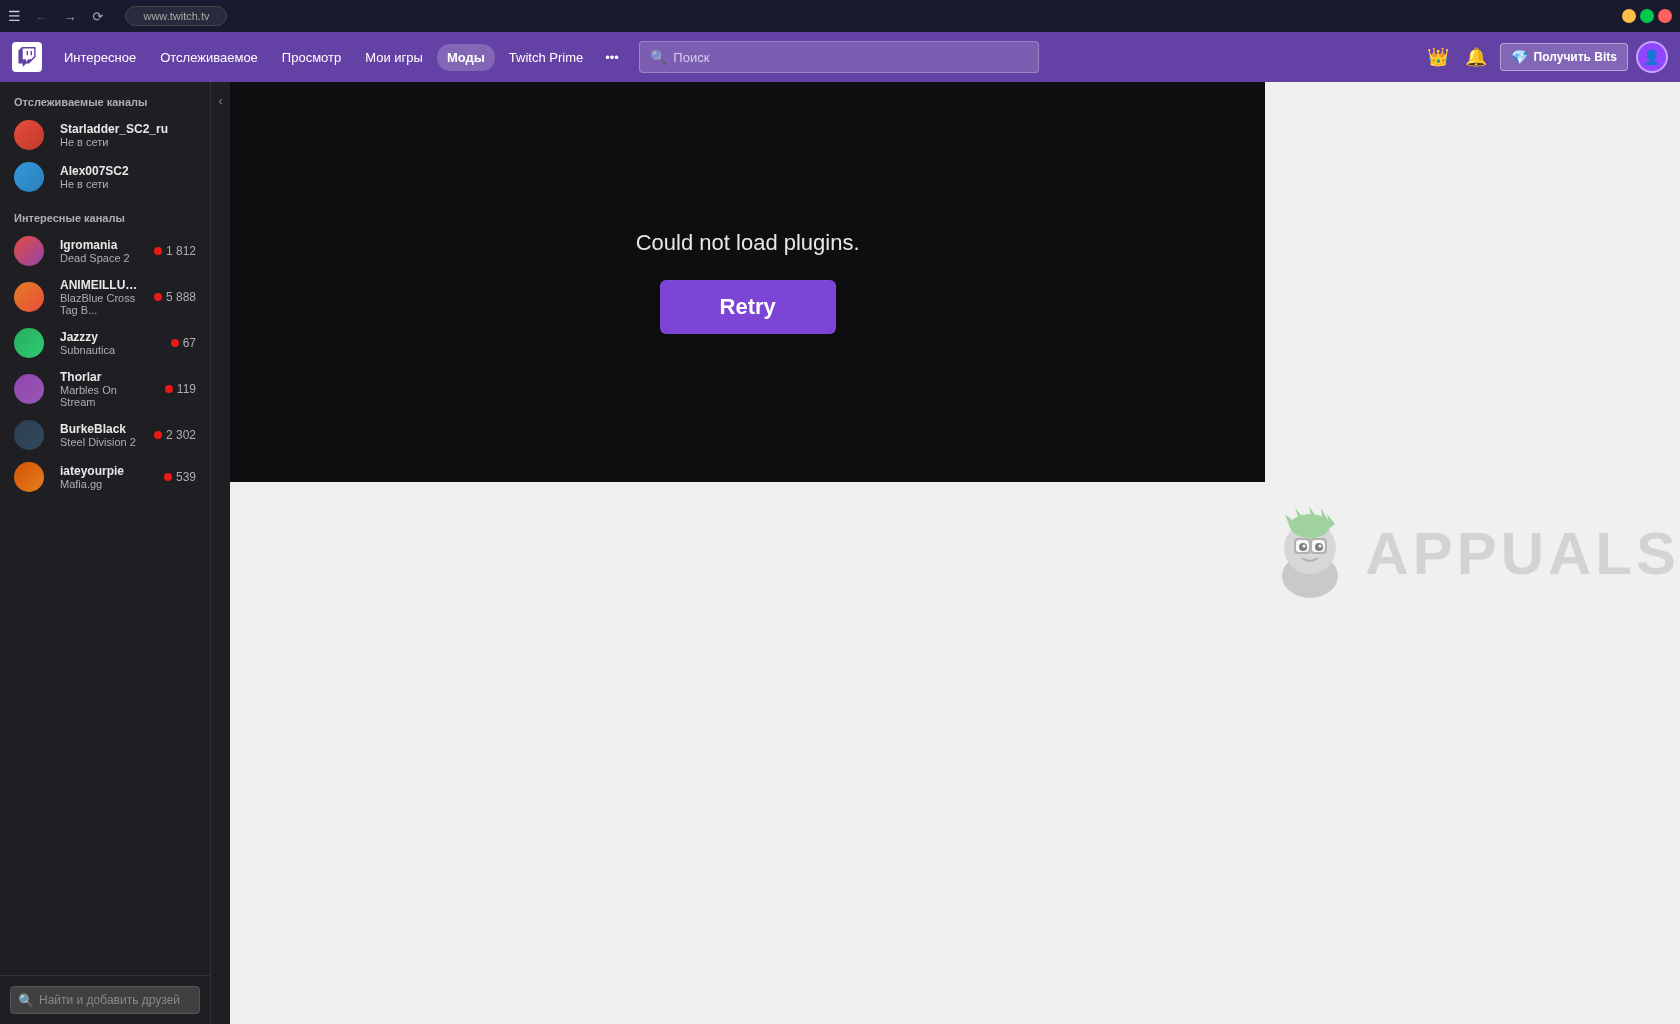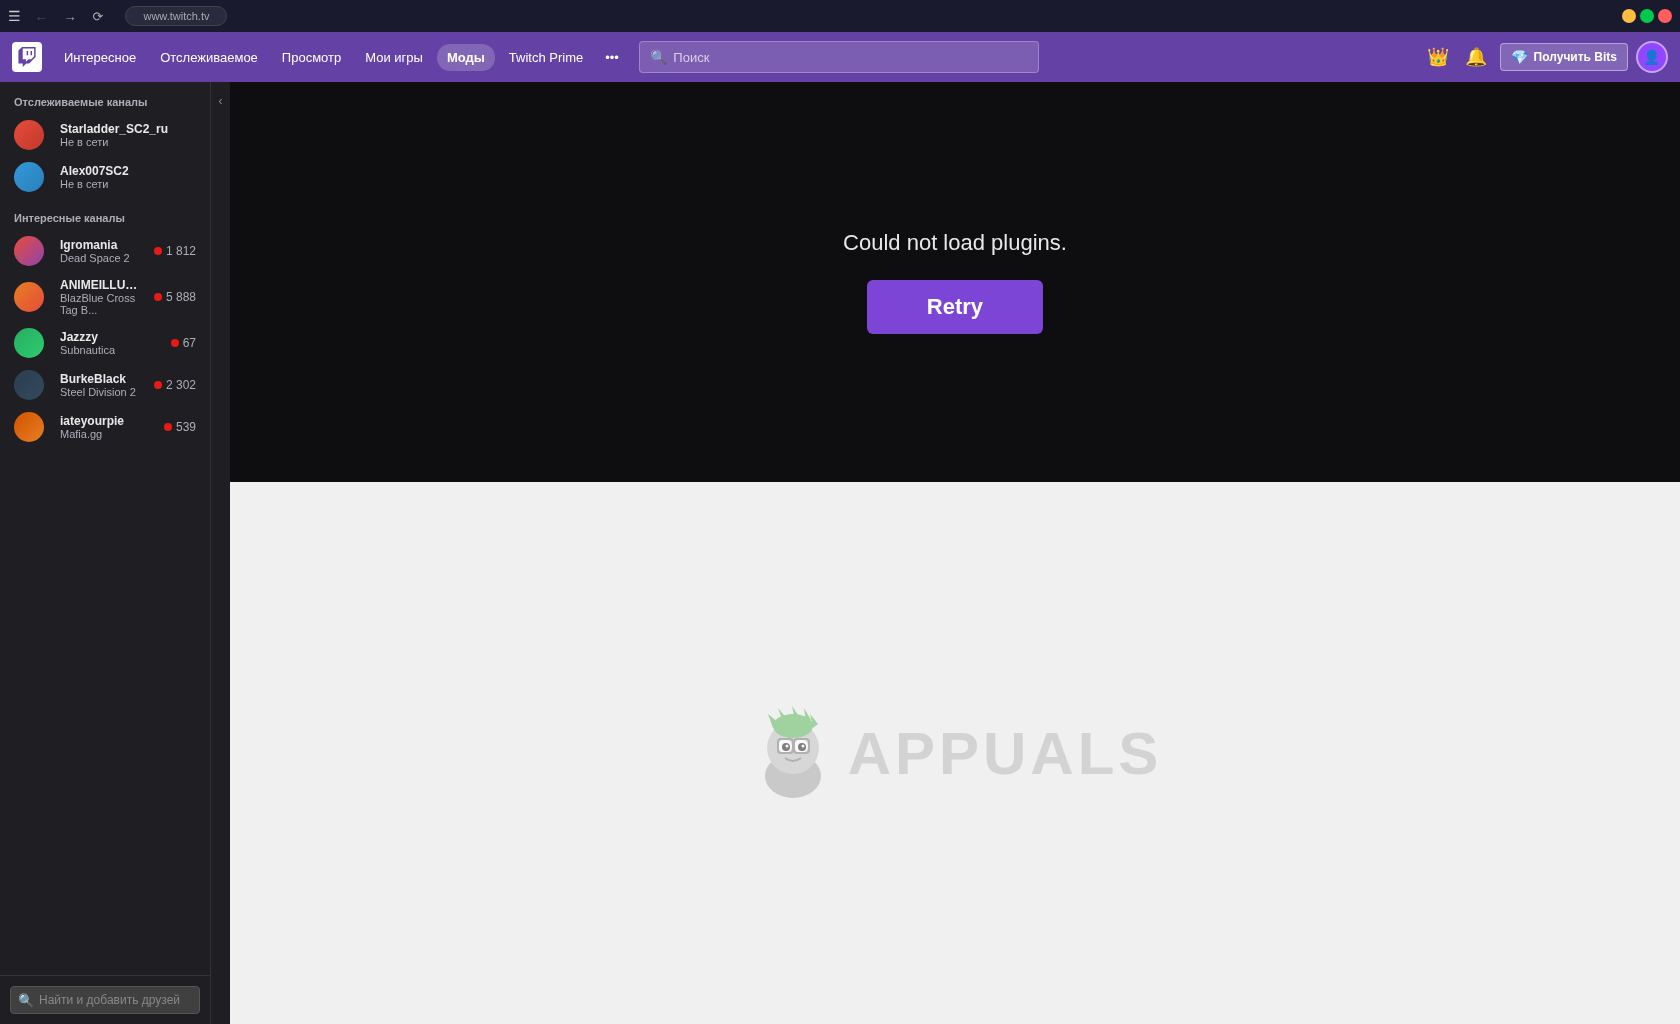--- a/index.html
+++ b/index.html
@@ -247,21 +247,21 @@
       cursor: pointer;
       border-left: 1px solid #333;
       flex-shrink: 0;
     }
     .collapse-arrow { color: #888; font-size: 12px; }
 
     
     .content-area {
       flex: 1;
       display: flex;
-      flex-direction: column;
+      flex-direction: row;
       background: #f0f0f0;
       overflow: hidden;
     }
 
     
     .video-container {
       background: #0e0e10;
       margin: 0;
       position: relative;
       width: 100%;
@@ -438,20 +438,31 @@
       <div class="channel-info">
         <div class="channel-name">Jazzzy</div>
         <div class="channel-status">Subnautica</div>
       </div>
       <div class="channel-row-right">
         <span class="live-dot"></span>
         <span class="viewer-count">67</span>
       </div>
     </div>
 
+    <div class="sidebar-channel">
+      <div class="channel-avatar av-thorlar"></div>
+      <div class="channel-info">
+        <div class="channel-name">Thorlar</div>
+        <div class="channel-status">Marbles On Stream</div>
+      </div>
+      <div class="channel-row-right">
+        <span class="live-dot"></span>
+        <span class="viewer-count">119</span>
+      </div>
+    </div>
 
     <div class="sidebar-channel">
       <div class="channel-avatar av-burke"></div>
       <div class="channel-info">
         <div class="channel-name">BurkeBlack</div>
         <div class="channel-status">Steel Division 2</div>
       </div>
       <div class="channel-row-right">
         <span class="live-dot"></span>
         <span class="viewer-count">2 302</span>

